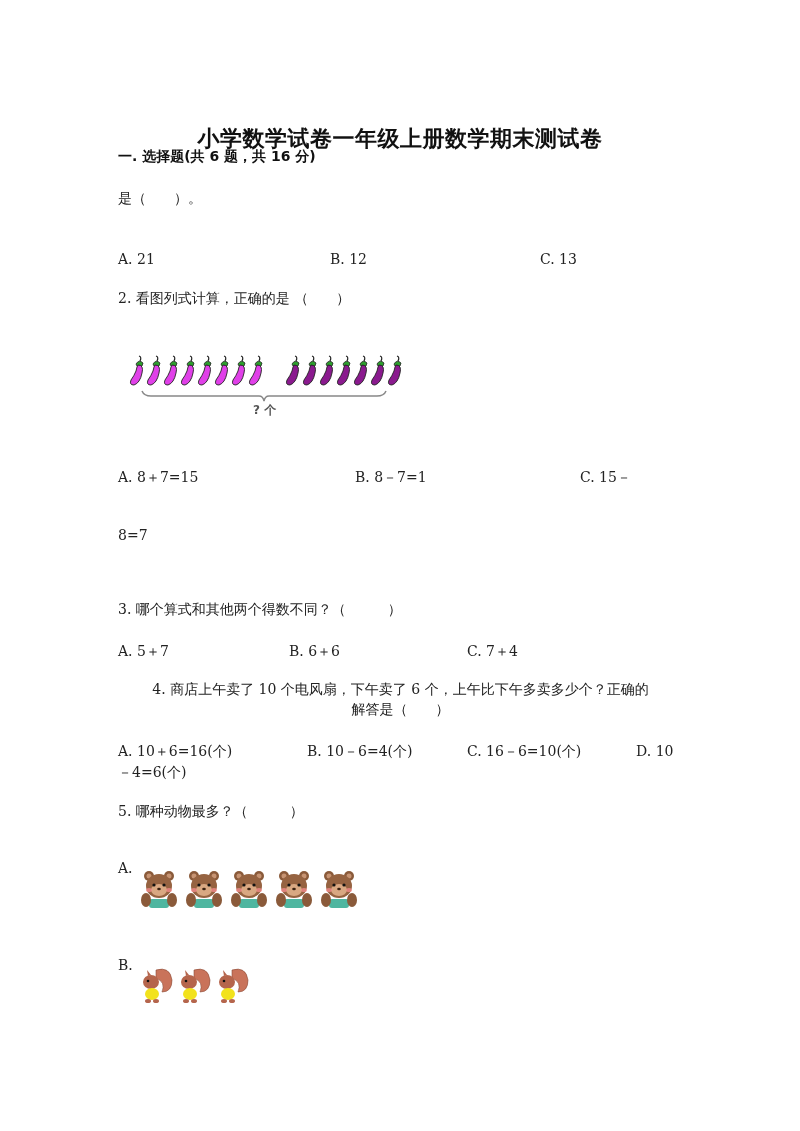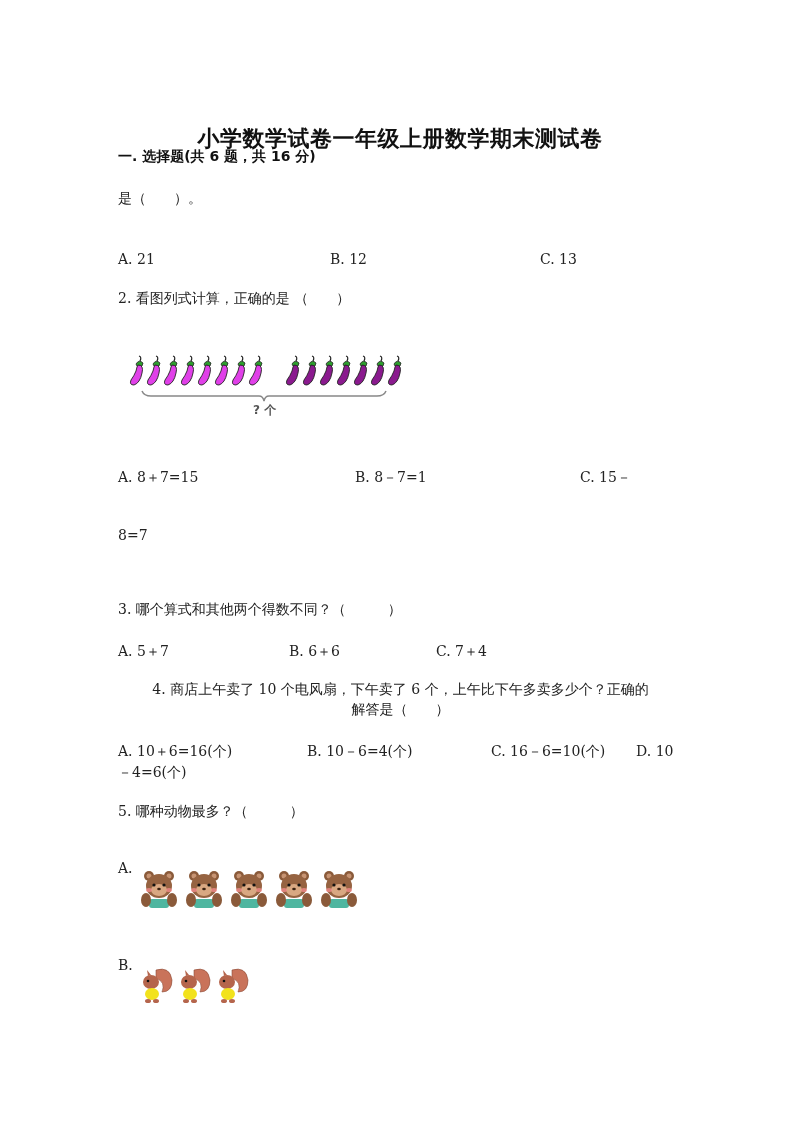--- a/index.html
+++ b/index.html
@@ -134,29 +134,29 @@
 <div class="abs brace-label">? 个</div>
 
 <div class="abs opt" style="left:118px; top:467px;">A.  8＋7=15</div>
 <div class="abs opt" style="left:355px; top:467px;">B.  8－7=1</div>
 <div class="abs opt" style="left:580px; top:467px;">C.  15－</div>
 <div class="abs opt" style="left:118px; top:525px;">8=7</div>
 
 <div class="abs q" style="top:599px;">3. 哪个算式和其他两个得数不同？（　　　）</div>
 <div class="abs opt" style="left:118px; top:641px;">A. 5＋7</div>
 <div class="abs opt" style="left:289px; top:641px;">B. 6＋6</div>
-<div class="abs opt" style="left:436px; top:641px;text-align:center;">C. 7＋4</div>
+<div class="abs opt" style="left:467px; top:641px;text-align:center;">C. 7＋4</div>
 
 <div class="abs q" style="top:679px;text-align:center;">
   <div>4. 商店上午卖了 10 个电风扇，下午卖了 6 个，上午比下午多卖多少个？正确的</div>
   <div>解答是（　　）</div>
 </div>
 <div class="abs opt" style="left:118px; top:741px;">A. 10＋6=16(个)</div>
 <div class="abs opt" style="left:307px; top:741px;">B. 10－6=4(个)</div>
-<div class="abs opt" style="left:467px; top:741px;margin-left:24px;">C. 16－6=10(个)</div>
+<div class="abs opt" style="left:467px; top:741px;">C. 16－6=10(个)</div>
 <div class="abs opt" style="left:636px; top:741px;">D. 10</div>
 <div class="abs opt" style="left:118px; top:762px;">－4=6(个)</div>
 
 <div class="abs q" style="top:801px;">5. 哪种动物最多？（　　　）</div>
 
 <div class="abs opt" style="left:118px; top:858px;">A.</div>
 <div class="abs pic-row" style="left:140px; top:869px;" id="bears">
     <svg class="bear" viewBox="0 0 38 40">
       <rect x="9" y="30" width="20" height="9" rx="3" fill="#4fb6a0"></rect>
       <circle cx="9" cy="7" r="5" fill="#8a5a3a"></circle>

